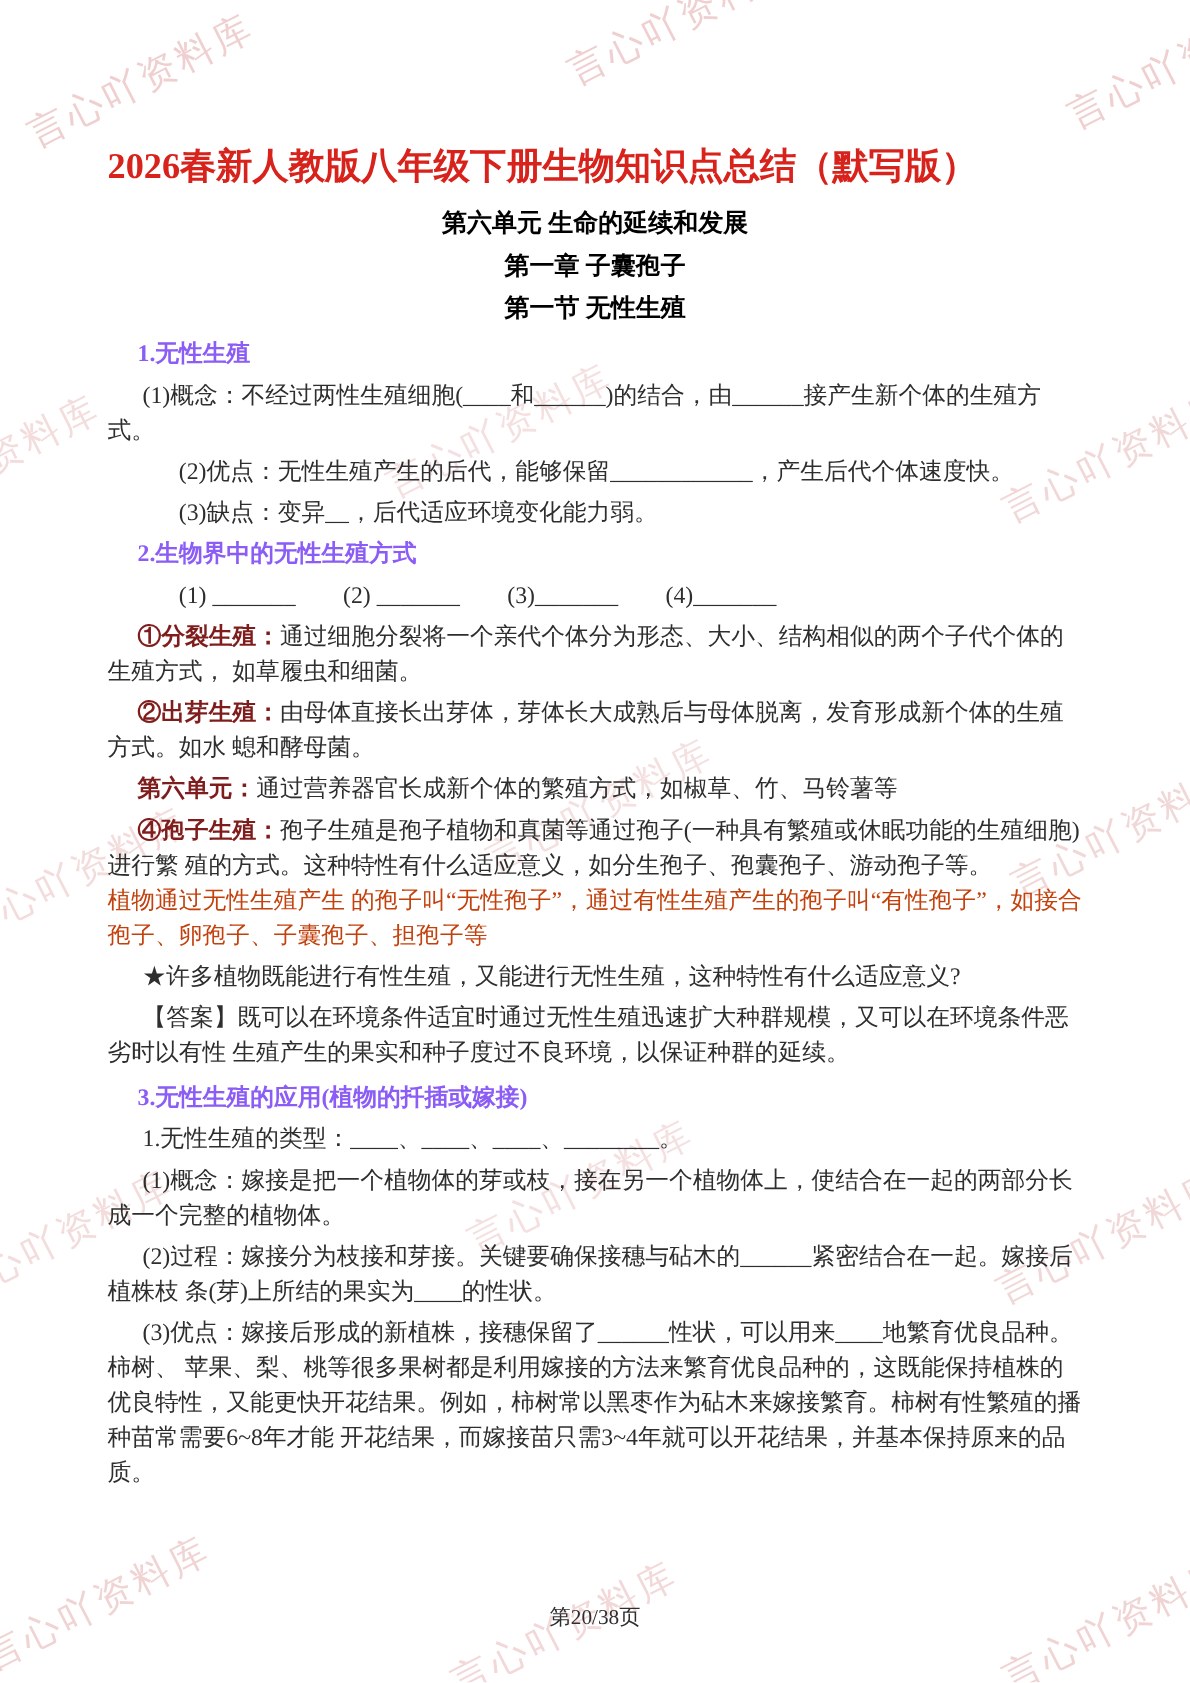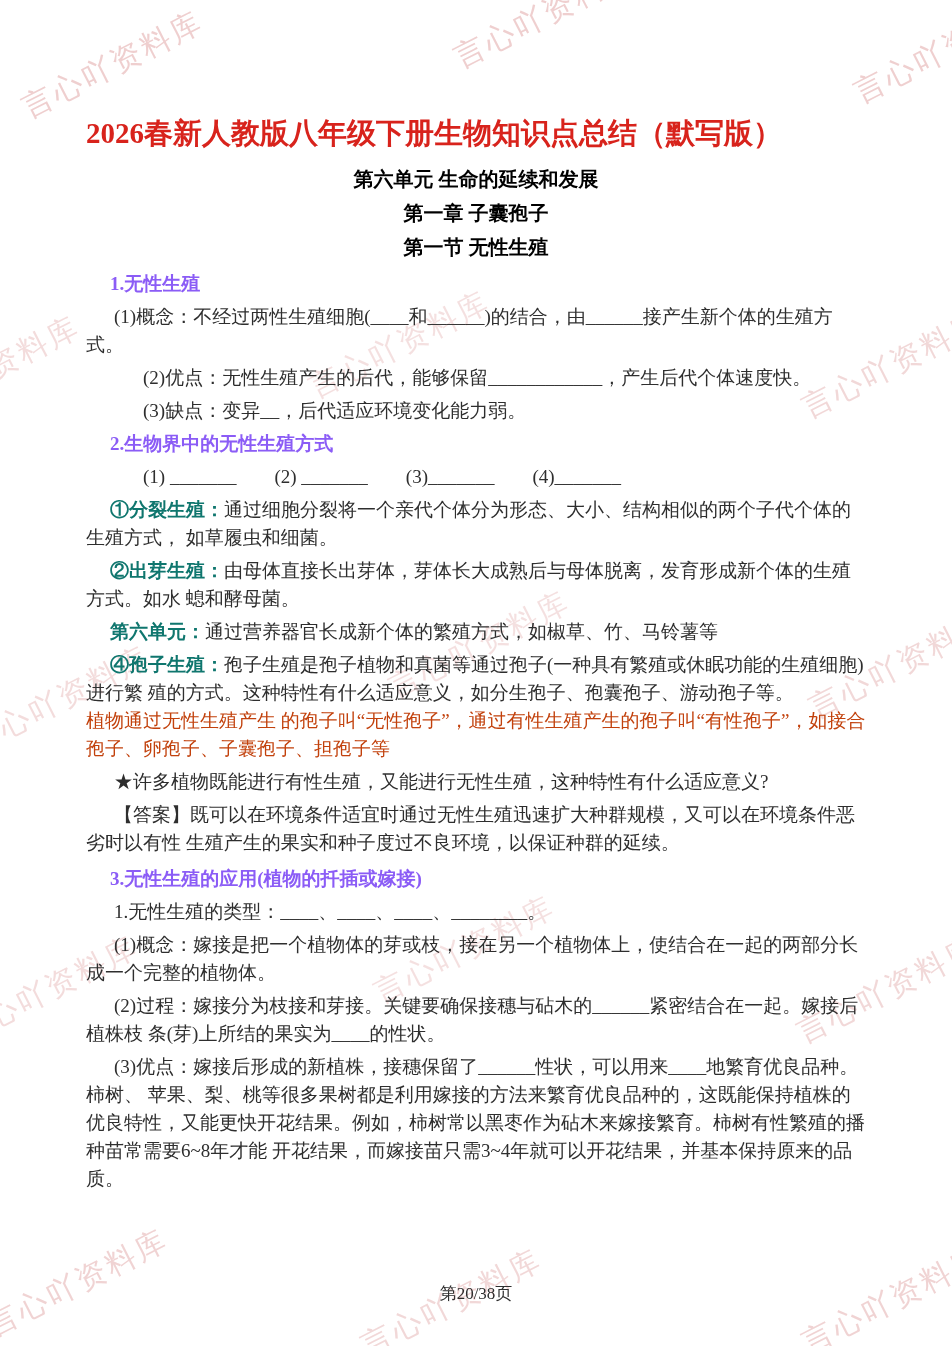--- a/index.html
+++ b/index.html
@@ -37,21 +37,21 @@
   .doc-title {
     margin:0 0 18px 0; 
     font-size:29px; line-height:34px; font-weight:bold; color:#d8231c;
   }
   .hline {
     margin:0 0 11px 0; text-align:center;
     font-size:20px; line-height:23px; font-weight:bold; color:#000000;
   }
   .p { margin:0 0 5px 0; font-size:19px; line-height:28px; }
   .bold-head { font-weight:bold; color:#8b5cf6; }
-  .lead { font-weight:bold; color:#0f766e; }
+  .lead { font-weight:bold; color:#7f1d1d; }
   .ind-a { text-indent:24px; }   
   .ind-b { text-indent:28px; }   
   .ind-c { text-indent:57px; }   
   .mt-head { margin-top:9px; }
   .mt-s3 { margin-top:3px; }
   .no-mb { margin-bottom:0; }
   .mb-8 { margin-bottom:8px; }
   .red { color:#c2410c; }
 
   .footer {

